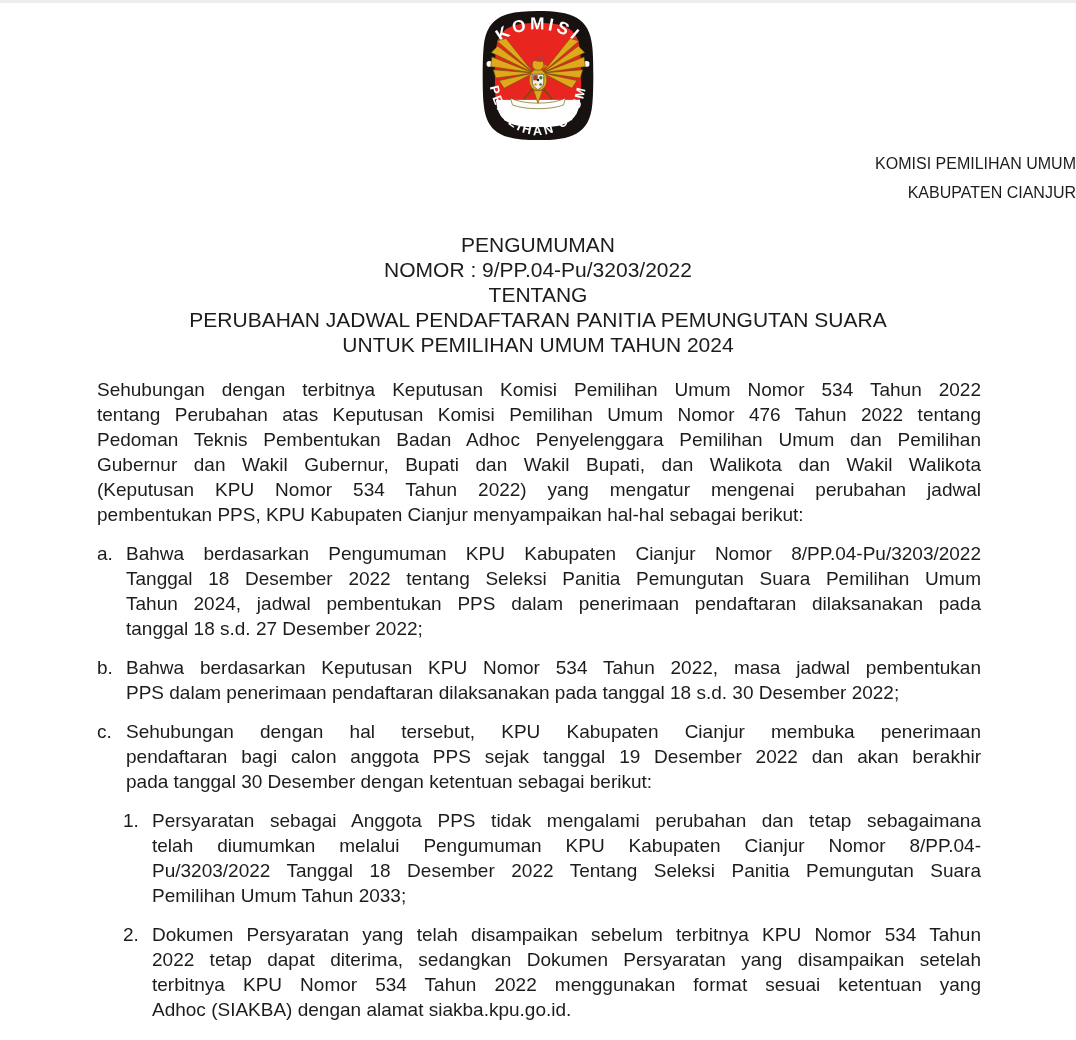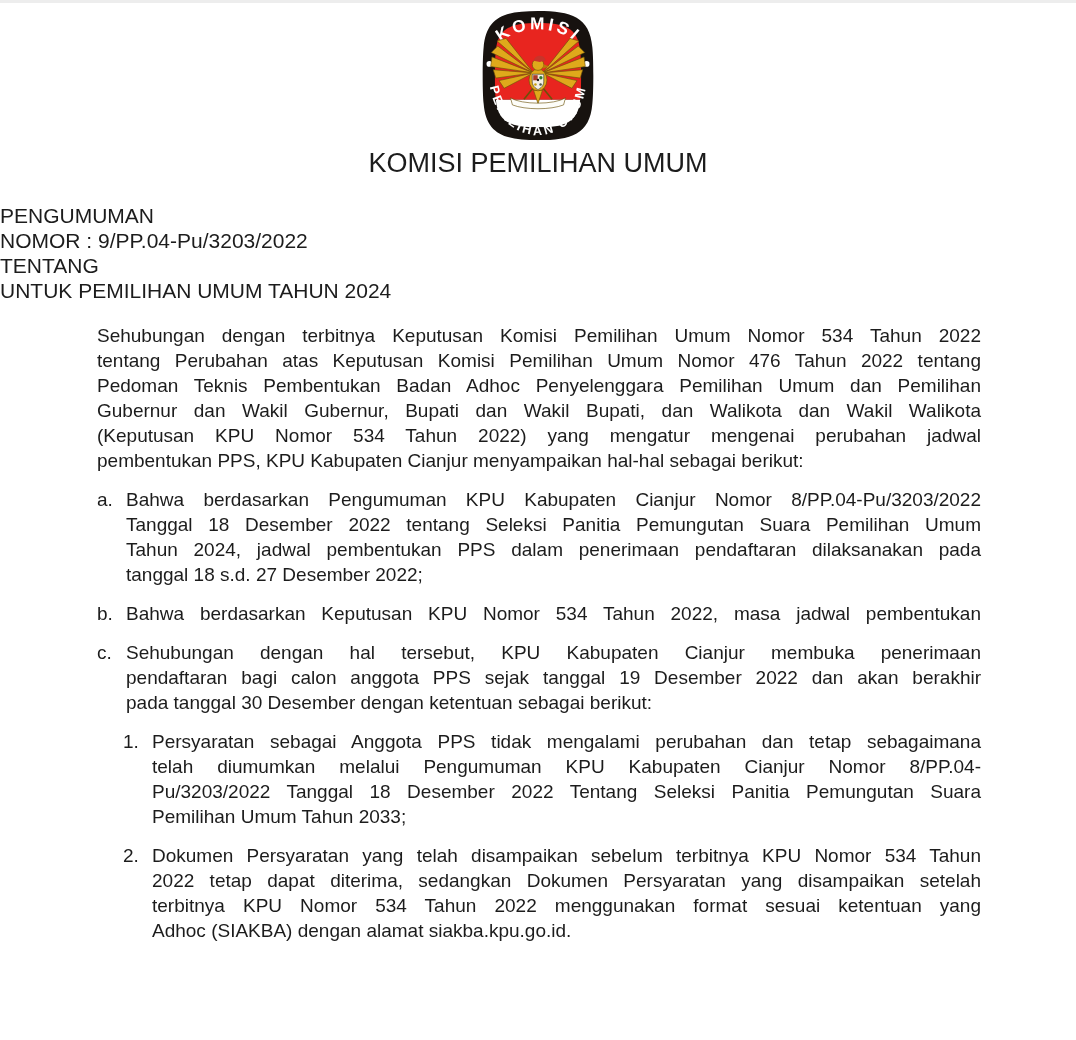--- a/index.html
+++ b/index.html
@@ -15,26 +15,27 @@
   }
   .top-strip {
     position: absolute; top: 0; left: 0; right: 0;
     height: 3px; background: #ededed;
   }
   .logo-wrap {
     display: flex; justify-content: center;
     padding-top: 9px;
   }
   .org {
-    text-align: center;
+    text-align: right;
     margin-top: 7px;
-    font-size: 27px;
+    font-size: 16px;
     line-height: 29px;
   }
   .doc-head {
+    text-align: center;
     margin-top: 25px;
     font-size: 21px;
     line-height: 25px;
   }
   .content {
     margin: 20px 95px 0 97px;
     font-size: 19px;
     line-height: 25px;
   }
   .jline { text-align: justify; text-align-last: justify; white-space: nowrap; }
@@ -116,26 +117,28 @@
           <circle cx="100" cy="111" r="1.8" fill="#111111"></circle>
         </g>
 
         <path d="M57 139 C75 150 125 150 143 139 L140 150 C120 158 80 158 60 150 Z" fill="#fdfdf8" stroke="#6b5209" stroke-width="1"></path>
       </g>
     </svg>
   </div>
 
   <div class="org">
     <div>KOMISI PEMILIHAN UMUM</div>
+    <div>KABUPATEN CIANJUR</div>
   </div>
 
   <div class="doc-head">
     <div>PENGUMUMAN</div>
     <div>NOMOR : 9/PP.04-Pu/3203/2022</div>
     <div>TENTANG</div>
+    <div>PERUBAHAN JADWAL PENDAFTARAN PANITIA PEMUNGUTAN SUARA</div>
     <div>UNTUK PEMILIHAN UMUM TAHUN 2024</div>
   </div>
 
   <div class="content">
 
     <div class="intro">
         <div class="jline">Sehubungan dengan terbitnya Keputusan Komisi Pemilihan Umum Nomor 534 Tahun 2022</div>
         <div class="jline">tentang Perubahan atas Keputusan Komisi Pemilihan Umum Nomor 476 Tahun 2022 tentang</div>
         <div class="jline">Pedoman Teknis Pembentukan Badan Adhoc Penyelenggara Pemilihan Umum dan Pemilihan</div>
         <div class="jline">Gubernur dan Wakil Gubernur, Bupati dan Wakil Bupati, dan Walikota dan Wakil Walikota</div>
@@ -150,20 +153,21 @@
           <div class="jline">Tanggal 18 Desember 2022 tentang Seleksi Panitia Pemungutan Suara Pemilihan Umum</div>
           <div class="jline">Tahun 2024, jadwal pembentukan PPS dalam penerimaan pendaftaran dilaksanakan pada</div>
           <div class="jline last">tanggal 18 s.d. 27 Desember 2022;</div>
         </div>
     </div>
 
     <div class="li">
       <span class="marker">b.</span>
       <div class="txt">
           <div class="jline">Bahwa berdasarkan Keputusan KPU Nomor 534 Tahun 2022, masa jadwal pembentukan</div>
+          <div class="jline last">PPS dalam penerimaan pendaftaran dilaksanakan pada tanggal 18 s.d. 30 Desember 2022;</div>
         </div>
     </div>
 
     <div class="li">
       <span class="marker">c.</span>
       <div class="txt">
           <div class="jline">Sehubungan dengan hal tersebut, KPU Kabupaten Cianjur membuka penerimaan</div>
           <div class="jline">pendaftaran bagi calon anggota PPS sejak tanggal 19 Desember 2022 dan akan berakhir</div>
           <div class="jline last">pada tanggal 30 Desember dengan ketentuan sebagai berikut:</div>
         </div>

